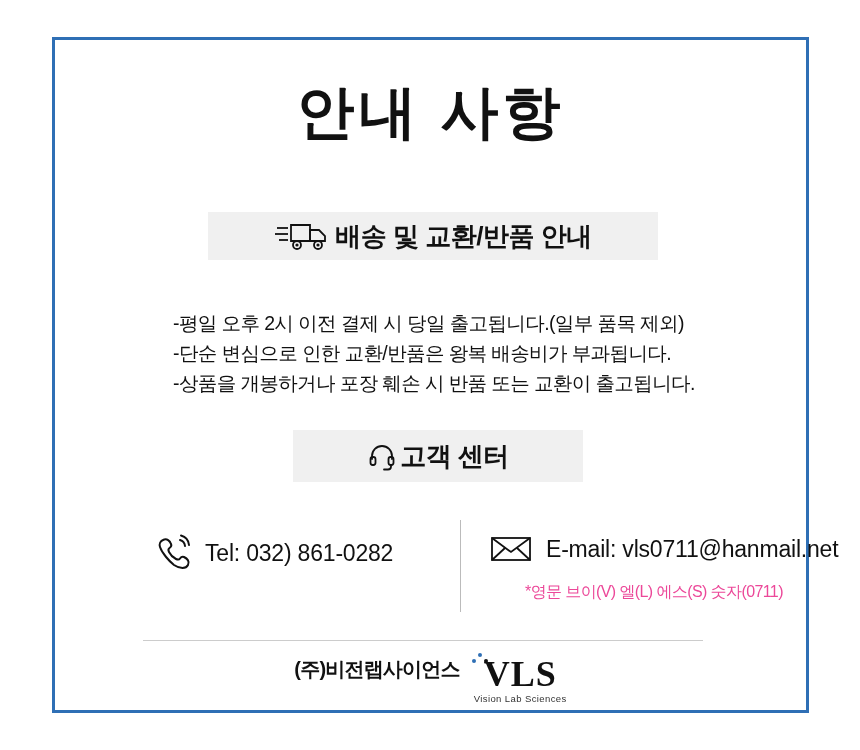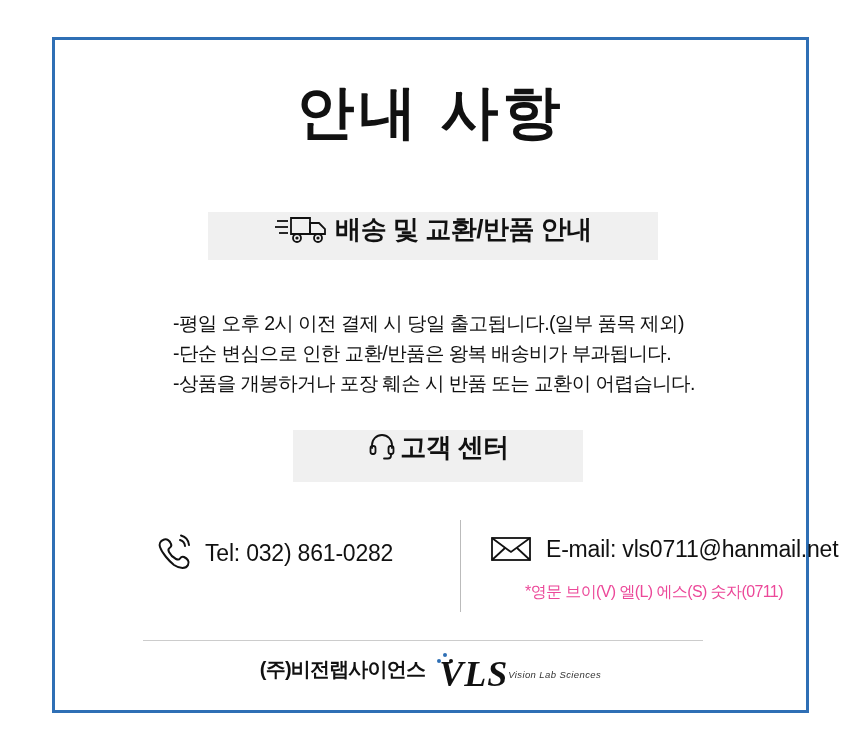--- a/index.html
+++ b/index.html
@@ -51,21 +51,21 @@
     letter-spacing: 4px;
     color: #111111;
     line-height: 1.1;
   }
 
   
   .section-bar {
     position: absolute;
     background: #f0f0f0;
     display: flex;
-    align-items: flex-start;
+    align-items: center;
     justify-content: center;
     gap: 3px;
     box-sizing: border-box;
   }
   .bar-shipping {
     left: 153px;
     top: 172px;
     width: 450px;
     height: 48px;
   }
@@ -181,24 +181,23 @@
   }
   .company-name {
     font-size: 20px;
     font-weight: bold;
     color: #111111;
     letter-spacing: -0.8px;
   }
   .logo-block {
     position: relative;
     display: flex;
-    flex-direction: row;
+    flex-direction: column;
     align-items: center;
     line-height: 1;
-    font-style: italic;
   }
   .logo-main {
     font-family: "Liberation Serif", serif;
     font-size: 36px;
     font-weight: bold;
     letter-spacing: 1px;
     color: #111111;
   }
   .logo-sub {
     font-size: 9.5px;
@@ -250,21 +249,21 @@
               <circle cx="44" cy="26" r="1.6"></circle>
             </g>
           </svg>
         </span>
         <span class="section-label">배송 및 교환/반품 안내</span>
       </div>
 
       <div class="notice-list">
         <div class="notice-line">-평일 오후 2시 이전 결제 시 당일 출고됩니다.(일부 품목 제외)</div>
         <div class="notice-line">-단순 변심으로 인한 교환/반품은 왕복 배송비가 부과됩니다.</div>
-        <div class="notice-line">-상품을 개봉하거나 포장 훼손 시 반품 또는 교환이 어렵습니다.</div>
+        <div class="notice-line">-상품을 개봉하거나 포장 훼손 시 반품 또는 교환이 출고됩니다.</div>
       </div>
 
       <div class="section-bar bar-cs">
         <span class="bar-icon">
           <svg width="30" height="30" viewBox="0 0 30 30" aria-hidden="true">
             <g fill="none" stroke="#111111" stroke-width="1.8" stroke-linecap="round">
               <path d="M5 18 v-3 a10 10 0 0 1 20 0 v3"></path>
               <rect x="3.5" y="16" width="5" height="8" rx="2.2"></rect>
               <rect x="21.5" y="16" width="5" height="8" rx="2.2"></rect>
               <path d="M24 24 v1.5 a3 3 0 0 1 -3 3 h-4"></path>

